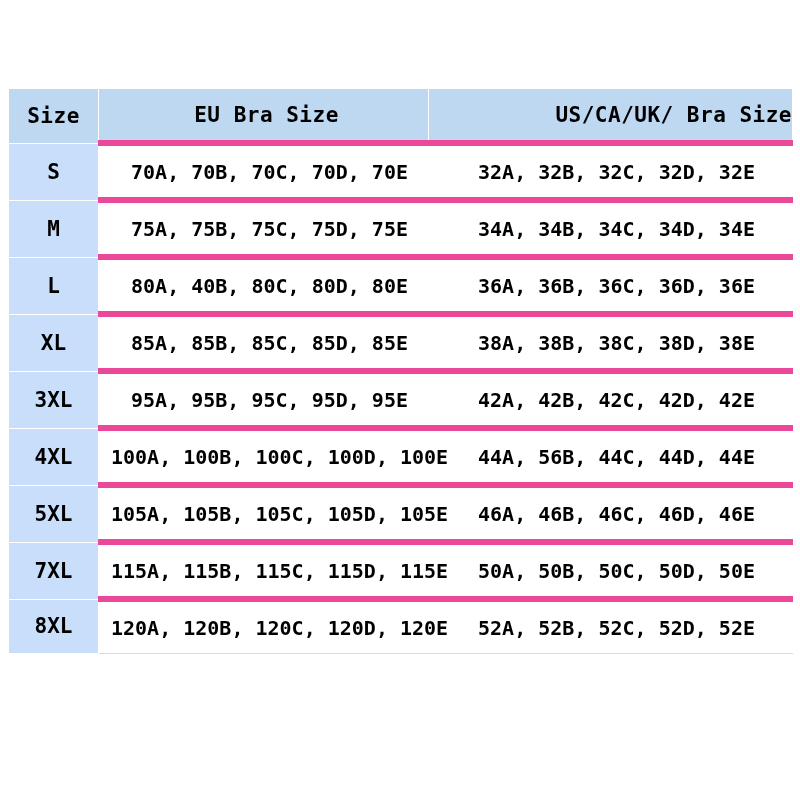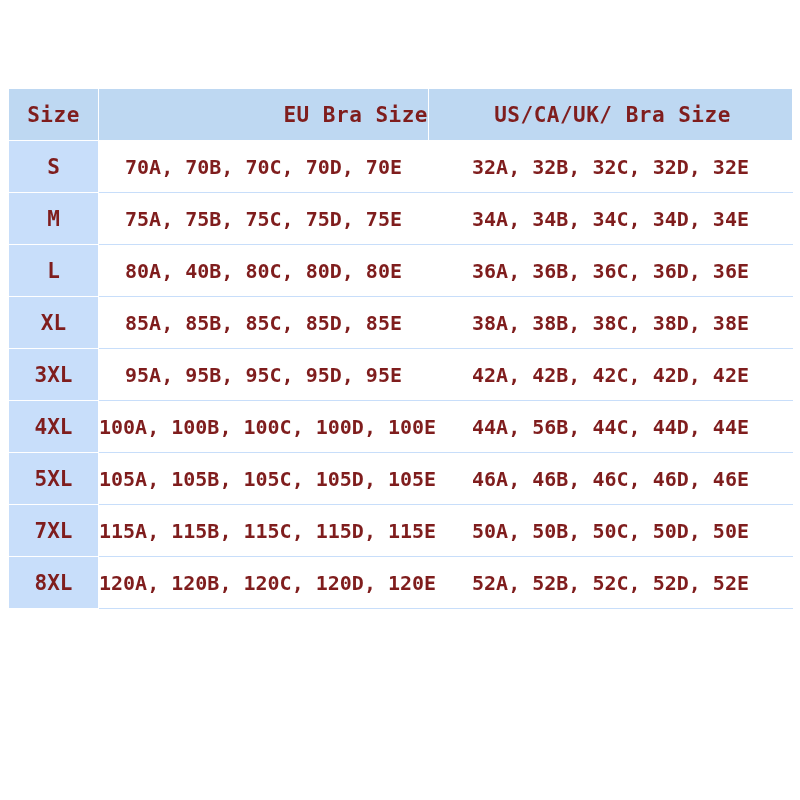--- a/index.html
+++ b/index.html
@@ -34,56 +34,57 @@
 
   table.size-table col.c-size  { width: 90px; }
   table.size-table col.c-eu    { width: 330px; }
   table.size-table col.c-us    { width: 364px; }
 
   table.size-table th,
   table.size-table td {
     border: 1px solid #ffffff;
     font-family: "DejaVu Sans Mono", monospace;
     font-weight: bold;
-    color: #7f1d1d;
+    color: #000000;
     padding: 0;
     height: 51px;
     vertical-align: middle;
     white-space: nowrap;
   }
 
   
   thead th {
     background: #bed8f2;
     font-size: 21px;
     letter-spacing: 0.5px;
   }
   thead th.h-size { text-align: center; }
-  thead th.h-eu   { text-align: right; padding-left: 6px; }
-  thead th.h-us   { text-align: center; padding-left: 4px; }
+  thead th.h-eu   { text-align: center; padding-left: 6px; }
+  thead th.h-us   { text-align: right; padding-left: 4px; }
 
   
   td.cell-size {
     background: #c8defa;
     text-align: center;
     font-size: 21px;
   }
   td.cell-eu,
   td.cell-us {
     background: #ffffff;
     text-align: center;
     font-size: 20px;
   }
   td.cell-eu  { border-left: 1px solid #c8defa; border-right: 1px solid #c8defa; }
   td.cell-us  { border-right: 1px solid #ffffff; }
 
   tbody tr td.cell-eu,
   tbody tr td.cell-us {
-    border-top: 1px solid #ec4899;
+    border-top: 6px solid #ec4899;
     border-bottom: 1px solid #c8defa;
+    padding-left: 12px;
   }
 
   tbody tr td.cell-size {
     border-top: 1px solid #ffffff;
     border-bottom: 1px solid #ffffff;
   }
 </style>
 </head>
 <body>
 

